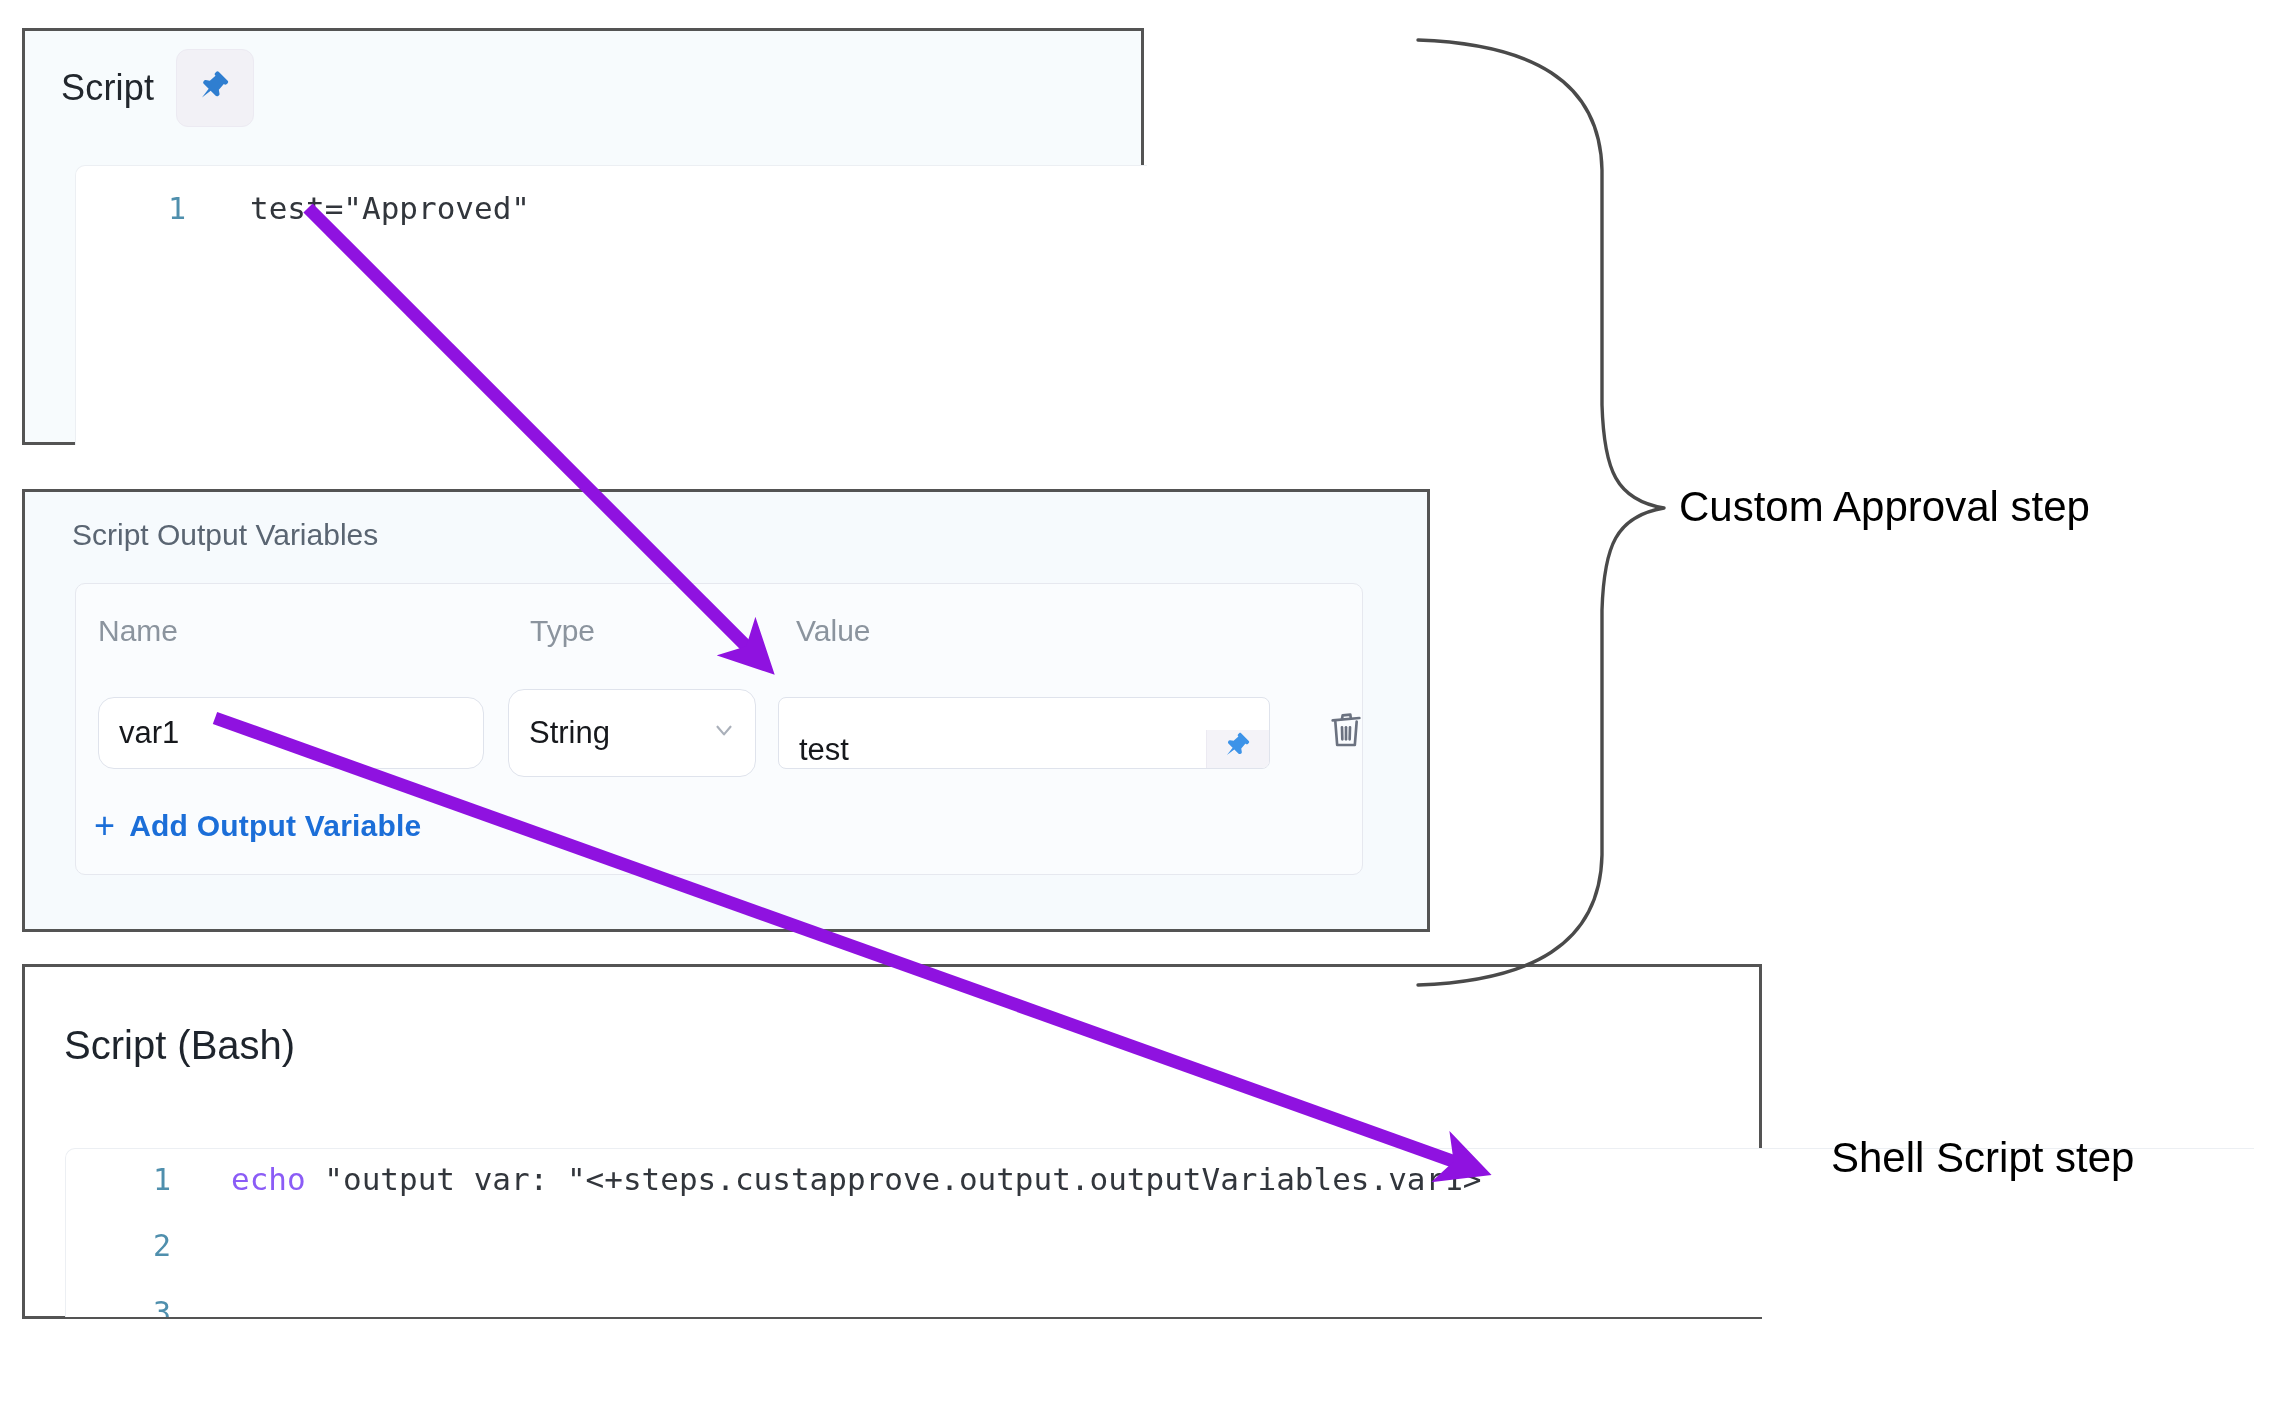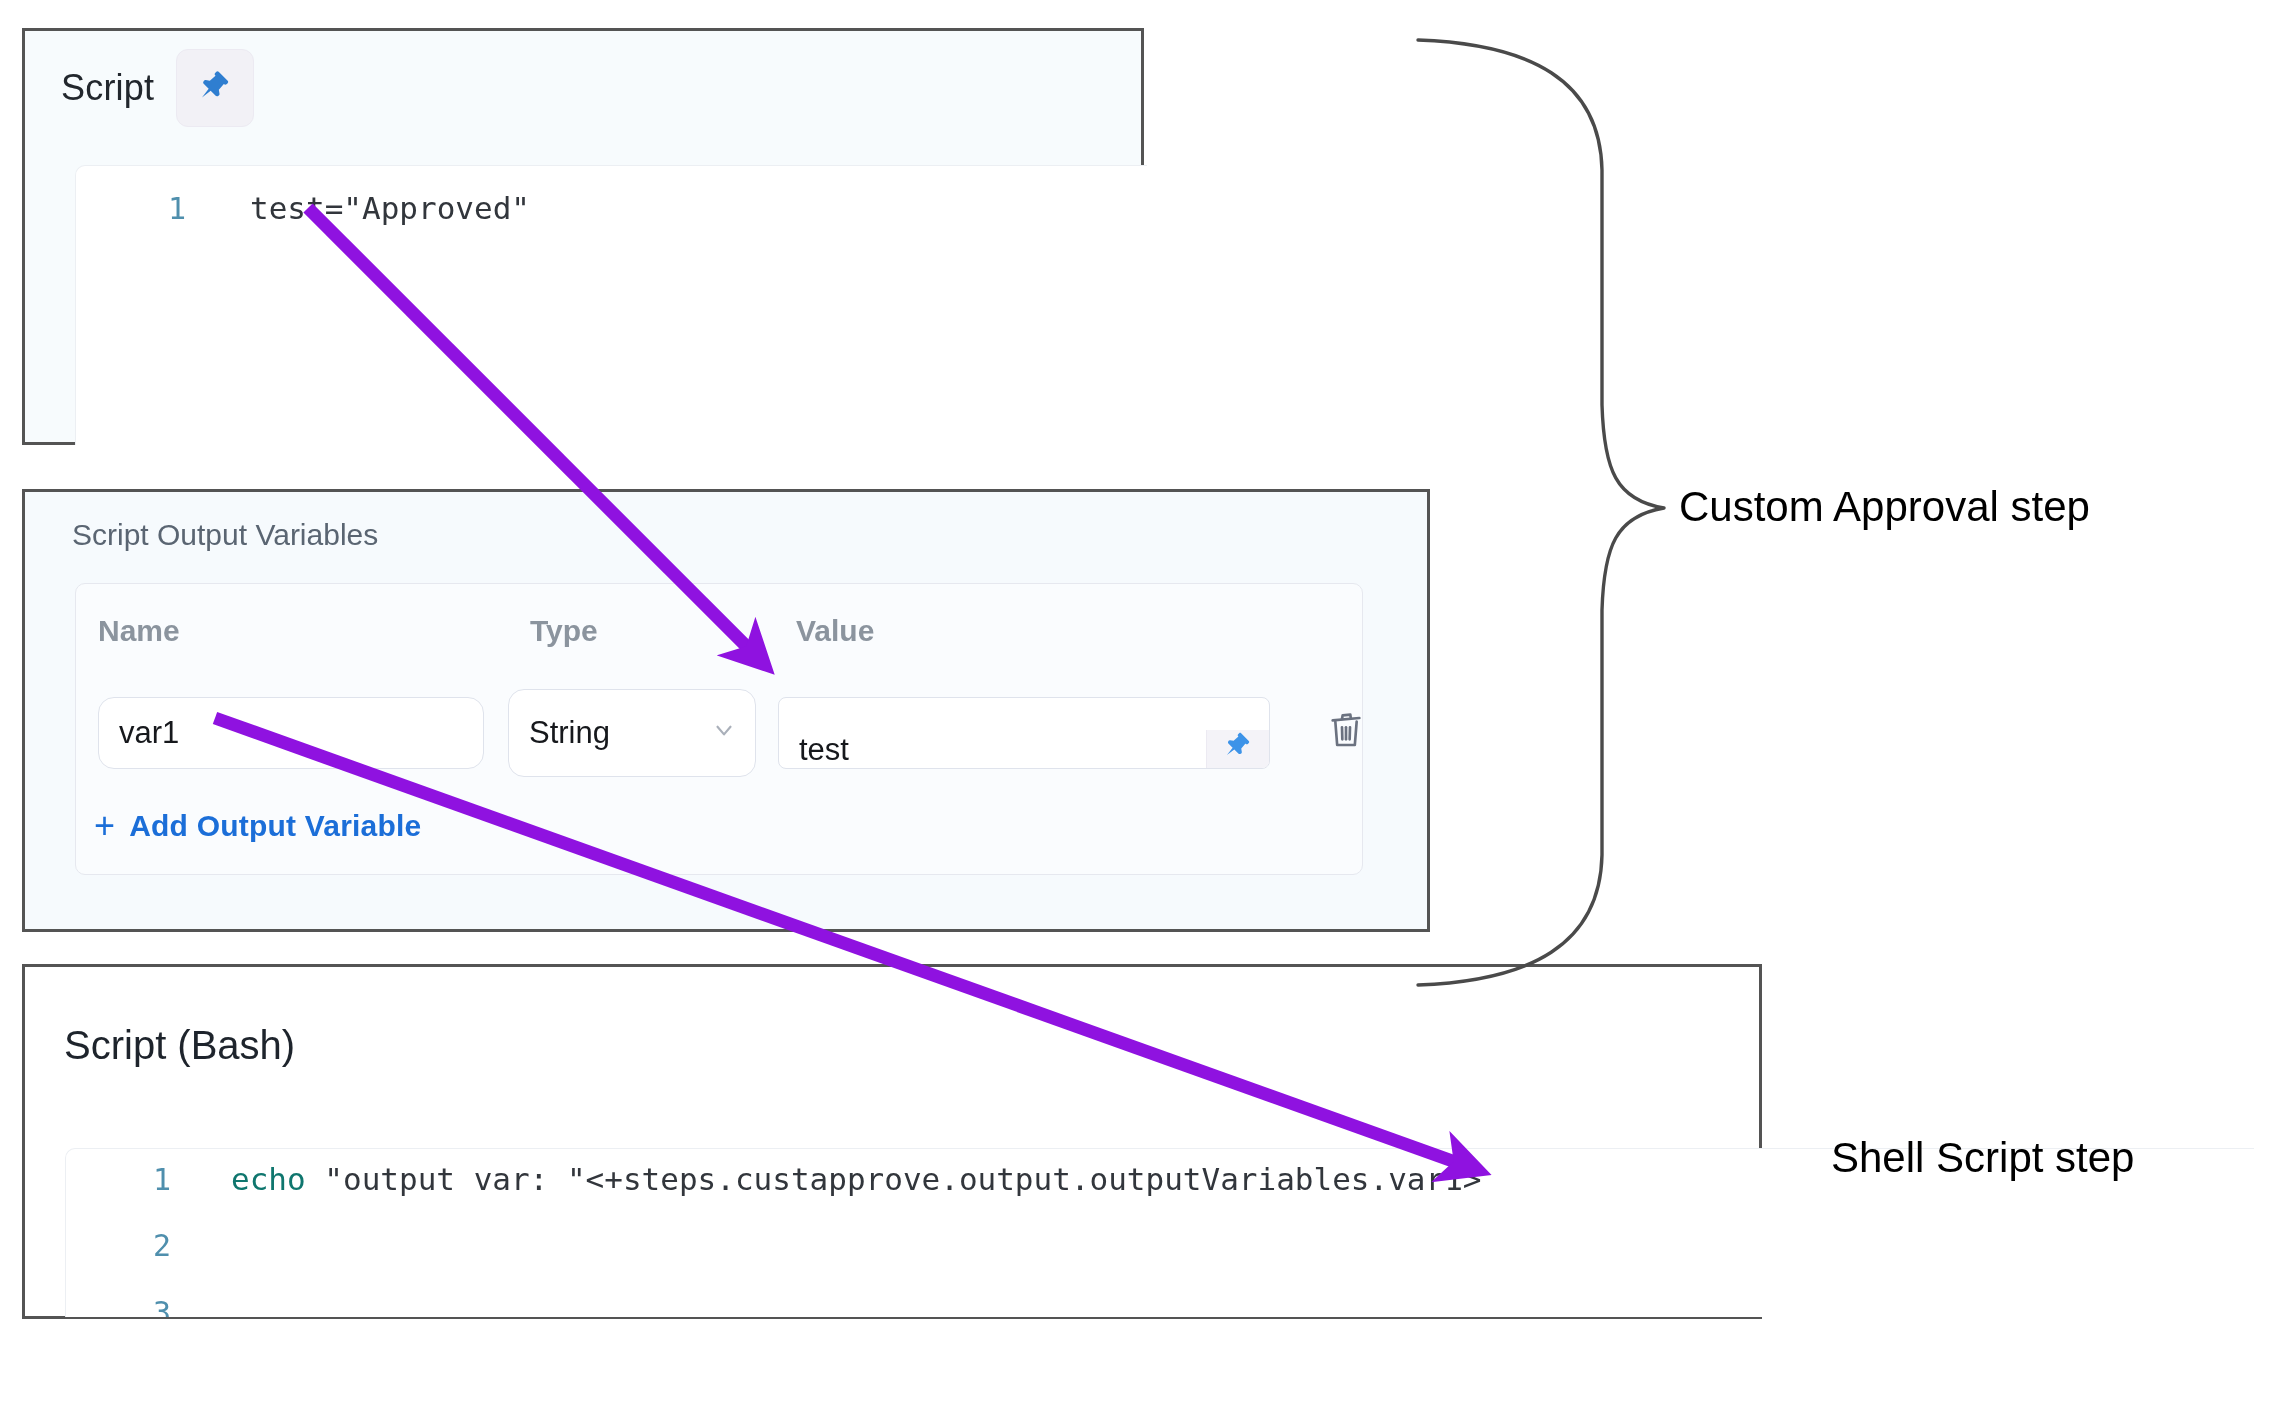--- a/index.html
+++ b/index.html
@@ -119,21 +119,20 @@
     background: #fafcfe;
     border: 1px solid #e6e8ef;
     border-radius: 10px;
   }
   .col-headers {
     position: absolute;
     top: 30px;
     left: 22px;
     right: 0;
     height: 42px;
-    font-weight: bold;
   }
   .col-headers span {
     position: absolute;
     font-size: 30px;
     color: #8b949e;
   }
   .hdr-name  { left: 0px; }
   .hdr-type  { left: 432px; }
   .hdr-value { left: 698px; }
 
@@ -243,21 +242,21 @@
     height: 168px;
     background: #ffffff;
     border-top: 1px solid #eceff3;
     border-left: 1px solid #eceff3;
     border-top-left-radius: 10px;
     overflow: hidden;
   }
   .bash-code .code-line { height: 55px; padding-top: 12px; }
   .bash-code .ln { width: 105px; }
   .bash-code .code { padding-left: 60px; }
-  .kw { color: #0f766e; }
+  .kw { color: #8b5cf6; }
 
   
   #ann-svg {
     position: absolute;
     left: 0; top: 0;
     width: 2276px;
     height: 1426px;
     pointer-events: none;
   }
   .ann-label {

